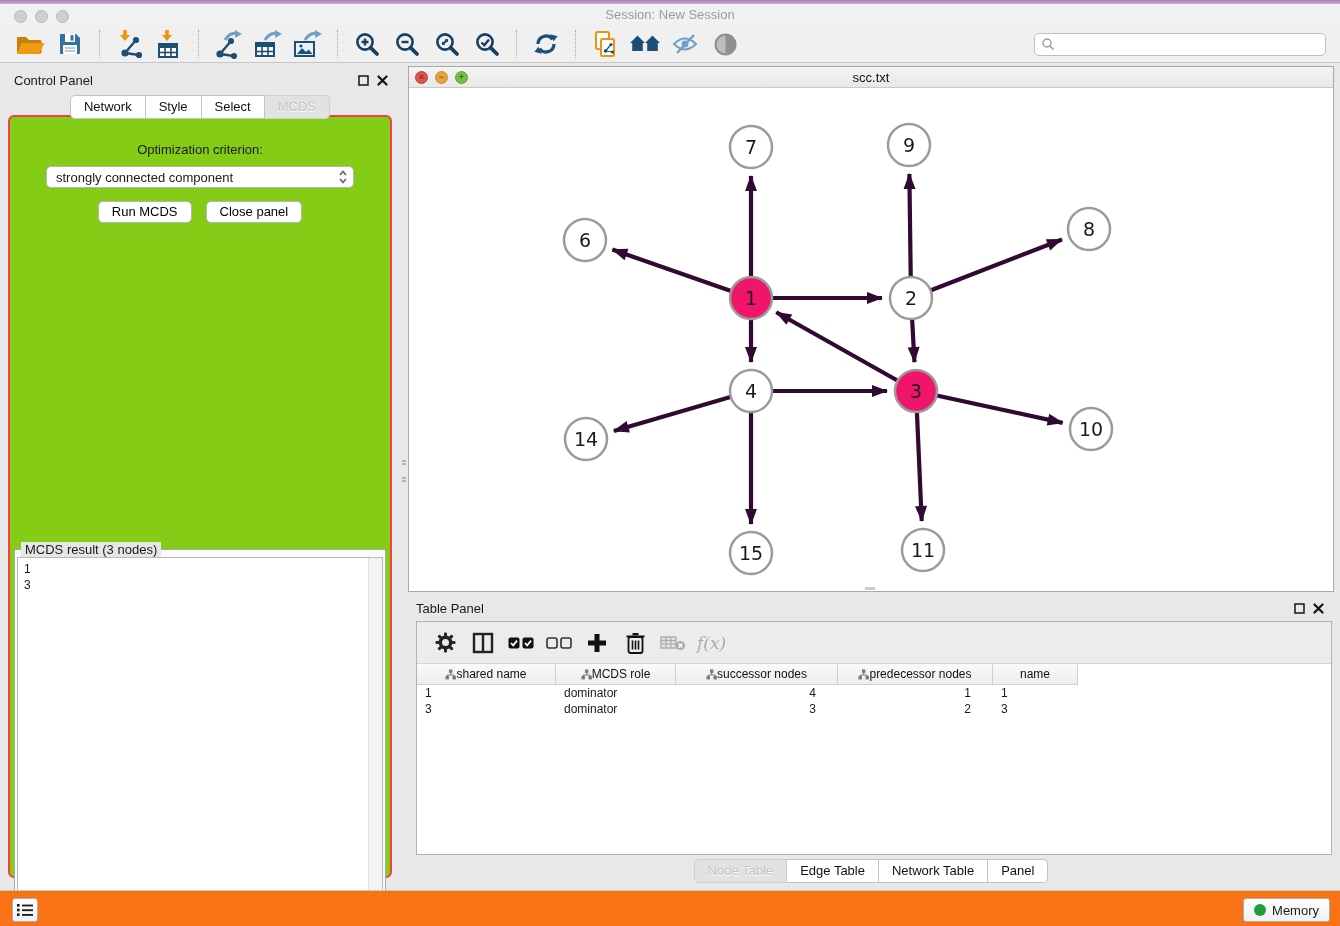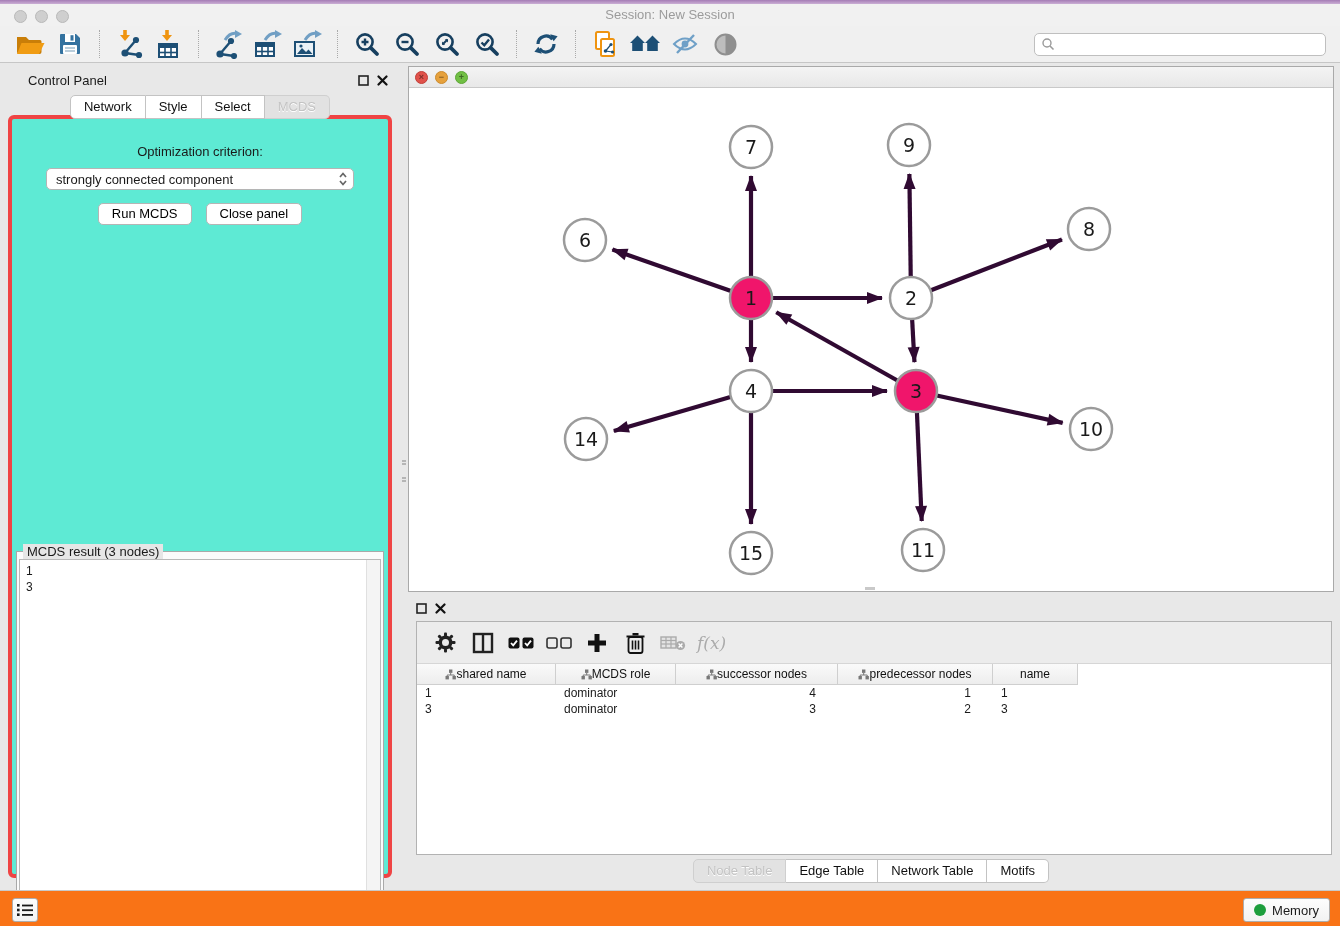--- a/index.html
+++ b/index.html
@@ -29,32 +29,32 @@
   .search-wrap input { width:100%; height:100%; border:1px solid #bfbfbf; border-radius:5px;
           background:#fff; font-size:12px; padding:0 8px 0 24px; outline:none;
           font-family:"Liberation Sans", sans-serif; }
   .search-glass { position:absolute; left:7px; top:4px; }
 
   
   .main { position:absolute; left:0; top:63px; width:1340px; height:827px; background:#e8e8e8; }
 
   
   .control-panel { position:absolute; left:0; top:0; width:400px; height:827px; }
-  .cp-header { height:28px; display:flex; align-items:center; padding:6px 12px 0 28px; font-size:13px; }
+  .cp-header { height:28px; display:flex; align-items:center; padding:6px 12px 0 14px; font-size:13px; }
   .panel-title { flex:1; }
   .panel-icons { display:flex; gap:8px; align-items:center; }
   .cp-tabs { position:relative; z-index:2; display:flex; justify-content:center; margin-top:4px; }
   .tab { font-size:13px; padding:3px 13px 4px; background:#fff; border:1px solid #c3c3c3;
          border-left:none; color:#111; }
   .tab:first-child { border-left:1px solid #c3c3c3; border-radius:5px 0 0 5px; }
   .tab:last-child { border-radius:0 5px 5px 0; }
   .tab.active { background:#e2e2e2; color:#c3c3c3; border-color:#cfcfcf;
                 text-shadow:0 1px 0 #ffffff; }
-  .cp-content { position:absolute; left:8px; right:8px; top:53px; bottom:12px; background:#5eead4;
-                border:4px solid #ef4444; border-radius:6px; margin-top:-1px; }
+  .cp-content { position:absolute; left:8px; right:8px; top:53px; bottom:12px; background:#84cc16;
+                border:2px solid #ef4444; border-radius:6px; margin-top:-1px; }
   .opt-label { text-align:center; margin-top:25px; font-size:13px; }
   .combo { width:308px; height:22px; margin:9px auto 0; background:#fff; border:1px solid #b5b5b5;
            border-radius:5px; display:flex; align-items:center; padding:0 5px 0 9px; font-size:13px; }
   .combo-text { flex:1; }
   .btn-row { display:flex; justify-content:center; gap:14px; margin-top:13px; }
   .pbtn { background:#fff; border:1px solid #b5b5b5; border-radius:5px; font-size:13px;
           padding:2px 13px 3px; font-family:"Liberation Sans", sans-serif; }
   .result-group { position:absolute; left:4px; right:4px; top:432px; height:375px;
                   border:1px solid #a9a9a9; background:#fbfbfb; }
   .result-title { position:absolute; top:-8px; left:6px; background:#e6e6e6; padding:0 4px;
@@ -344,20 +344,21 @@
       <div class="splitter-grip"></div>
     </div>
 
     <div class="net-window">
       <div class="net-titlebar">
         <div class="net-traffic">
           <span class="tl red">×</span>
           <span class="tl yellow">−</span>
           <span class="tl green">+</span>
         </div>
+        <div class="net-title">scc.txt</div>
       </div>
       <div class="net-canvas">
         <svg id="graph-svg" width="924" height="503" viewBox="0 0 924 503">
           <defs>
             <marker id="arrowhead" markerUnits="userSpaceOnUse" markerWidth="18" markerHeight="14" refX="16" refY="7" orient="auto">
               <path id="arrowhead-path" d="M1,1 L17,7 L1,13 Z" fill="#300a32"></path>
             </marker>
           </defs>
         <line x1="342" y1="210" x2="342" y2="88" stroke="#300a32" stroke-width="4.2" marker-end="url(#arrowhead)"></line>
             <line x1="342" y1="210" x2="203.37703072149142" y2="161.56546856534038" stroke="#300a32" stroke-width="4.2" marker-end="url(#arrowhead)"></line>
@@ -396,20 +397,21 @@
             <text x="342" y="465" text-anchor="middle" dy="0.35em" font-size="19" fill="#1a1a1a">15</text>
             <circle cx="514" cy="462" r="21" fill="#ffffff" stroke="#9b9b9b" stroke-width="2.5"></circle>
             <text x="514" y="462" text-anchor="middle" dy="0.35em" font-size="19" fill="#1a1a1a">11</text>
           </svg>
       </div>
       <div class="net-grip"></div>
     </div>
 
     <div class="table-panel">
       <div class="tp-header">
+        <span class="panel-title">Table Panel</span>
         <span class="panel-icons">
           <svg width="11" height="11" viewBox="0 0 11 11">
             <rect x="1" y="1" width="9" height="9" fill="none" stroke="#222" stroke-width="1.6"></rect>
           </svg>
           <svg width="11" height="11" viewBox="0 0 11 11">
             <path d="M1.5 1.5 L9.5 9.5 M9.5 1.5 L1.5 9.5" stroke="#111" stroke-width="2.2" stroke-linecap="round"></path>
           </svg>
         </span>
       </div>
 
@@ -527,21 +529,21 @@
             <div class="td c3 r">2</div>
             <div class="td c4">3</div>
           </div>
         </div>
       </div>
 
       <div class="tp-tabs">
         <span class="tab active">Node Table</span>
         <span class="tab">Edge Table</span>
         <span class="tab">Network Table</span>
-        <span class="tab">Motifs</span>
+        <span class="tab">Panel</span>
       </div>
     </div>
   </div>
 
   <div class="statusbar">
     <div class="sbtn left">
       <svg width="18" height="16" viewBox="0 0 18 16">
         <g fill="#1a1a1a">
           <rect x="1" y="2" width="2.6" height="2.6"></rect>
             <rect x="6" y="2.6" width="11" height="1.8"></rect>

